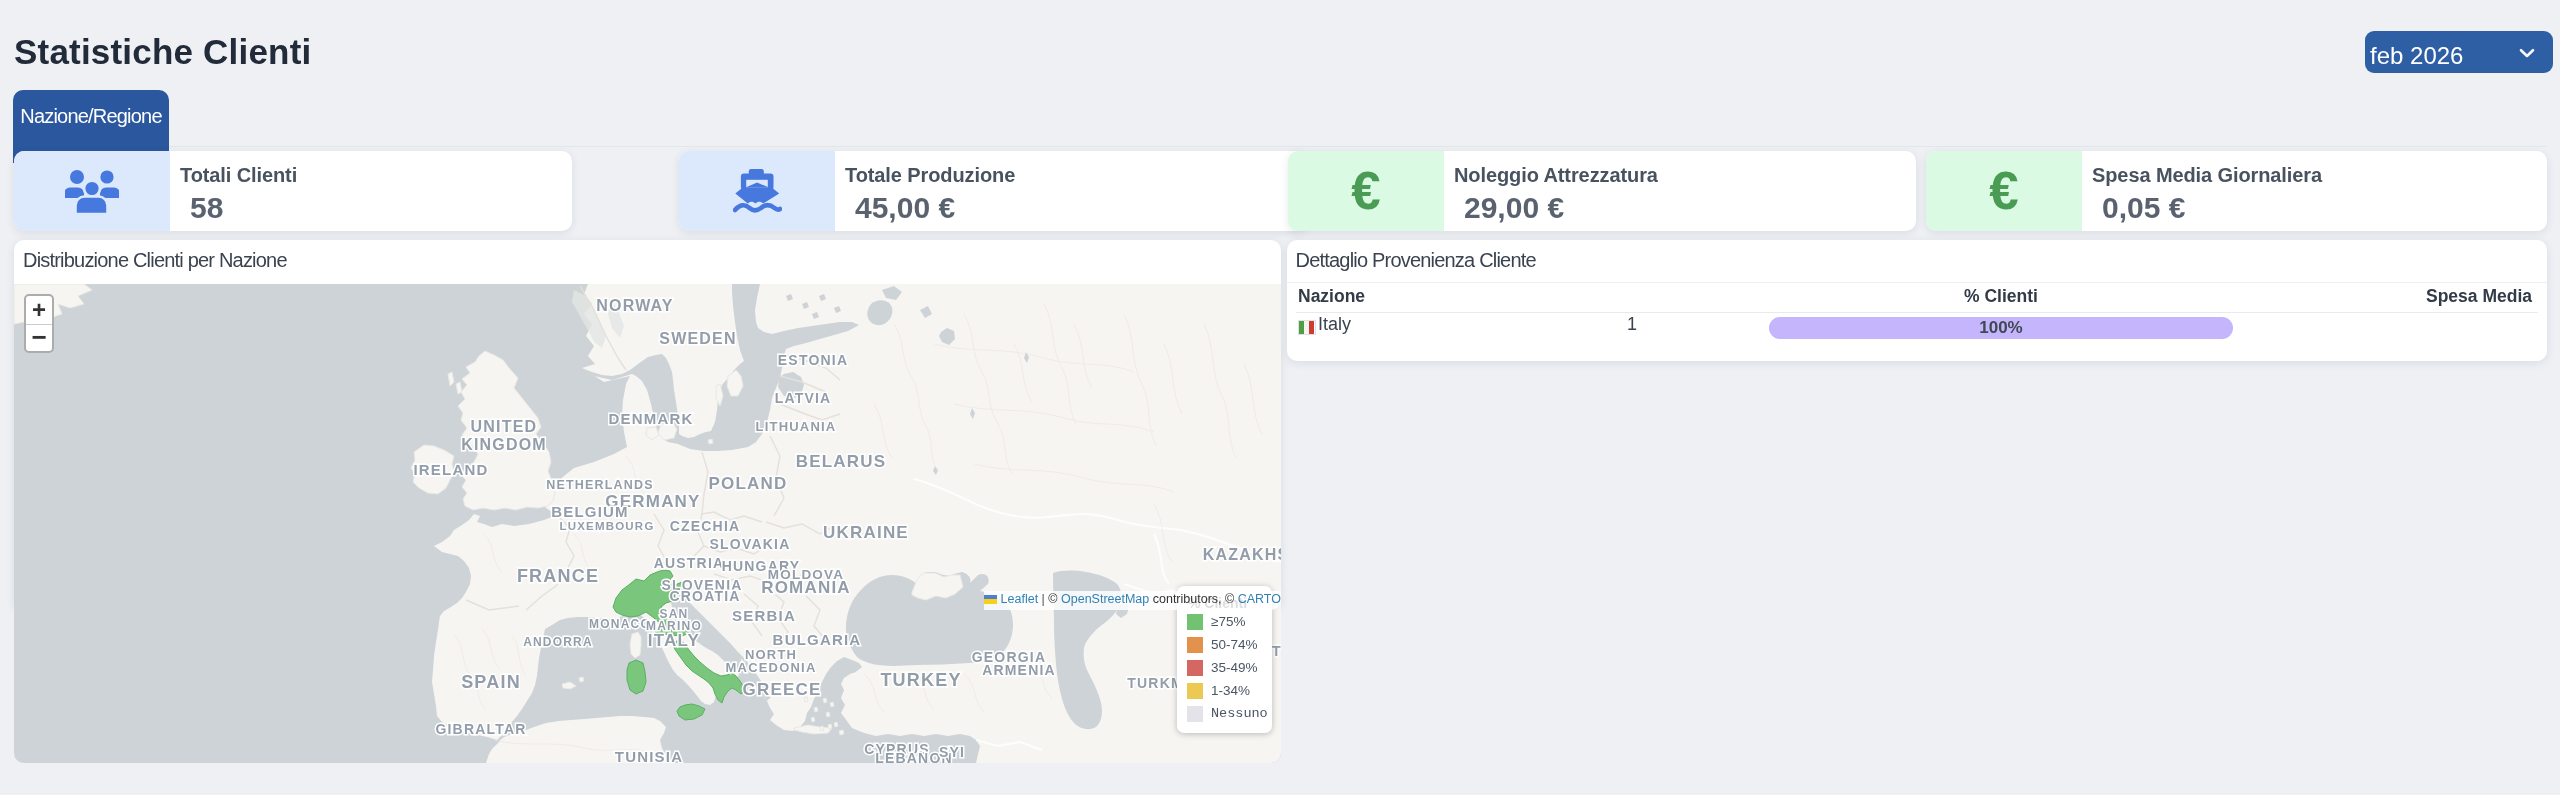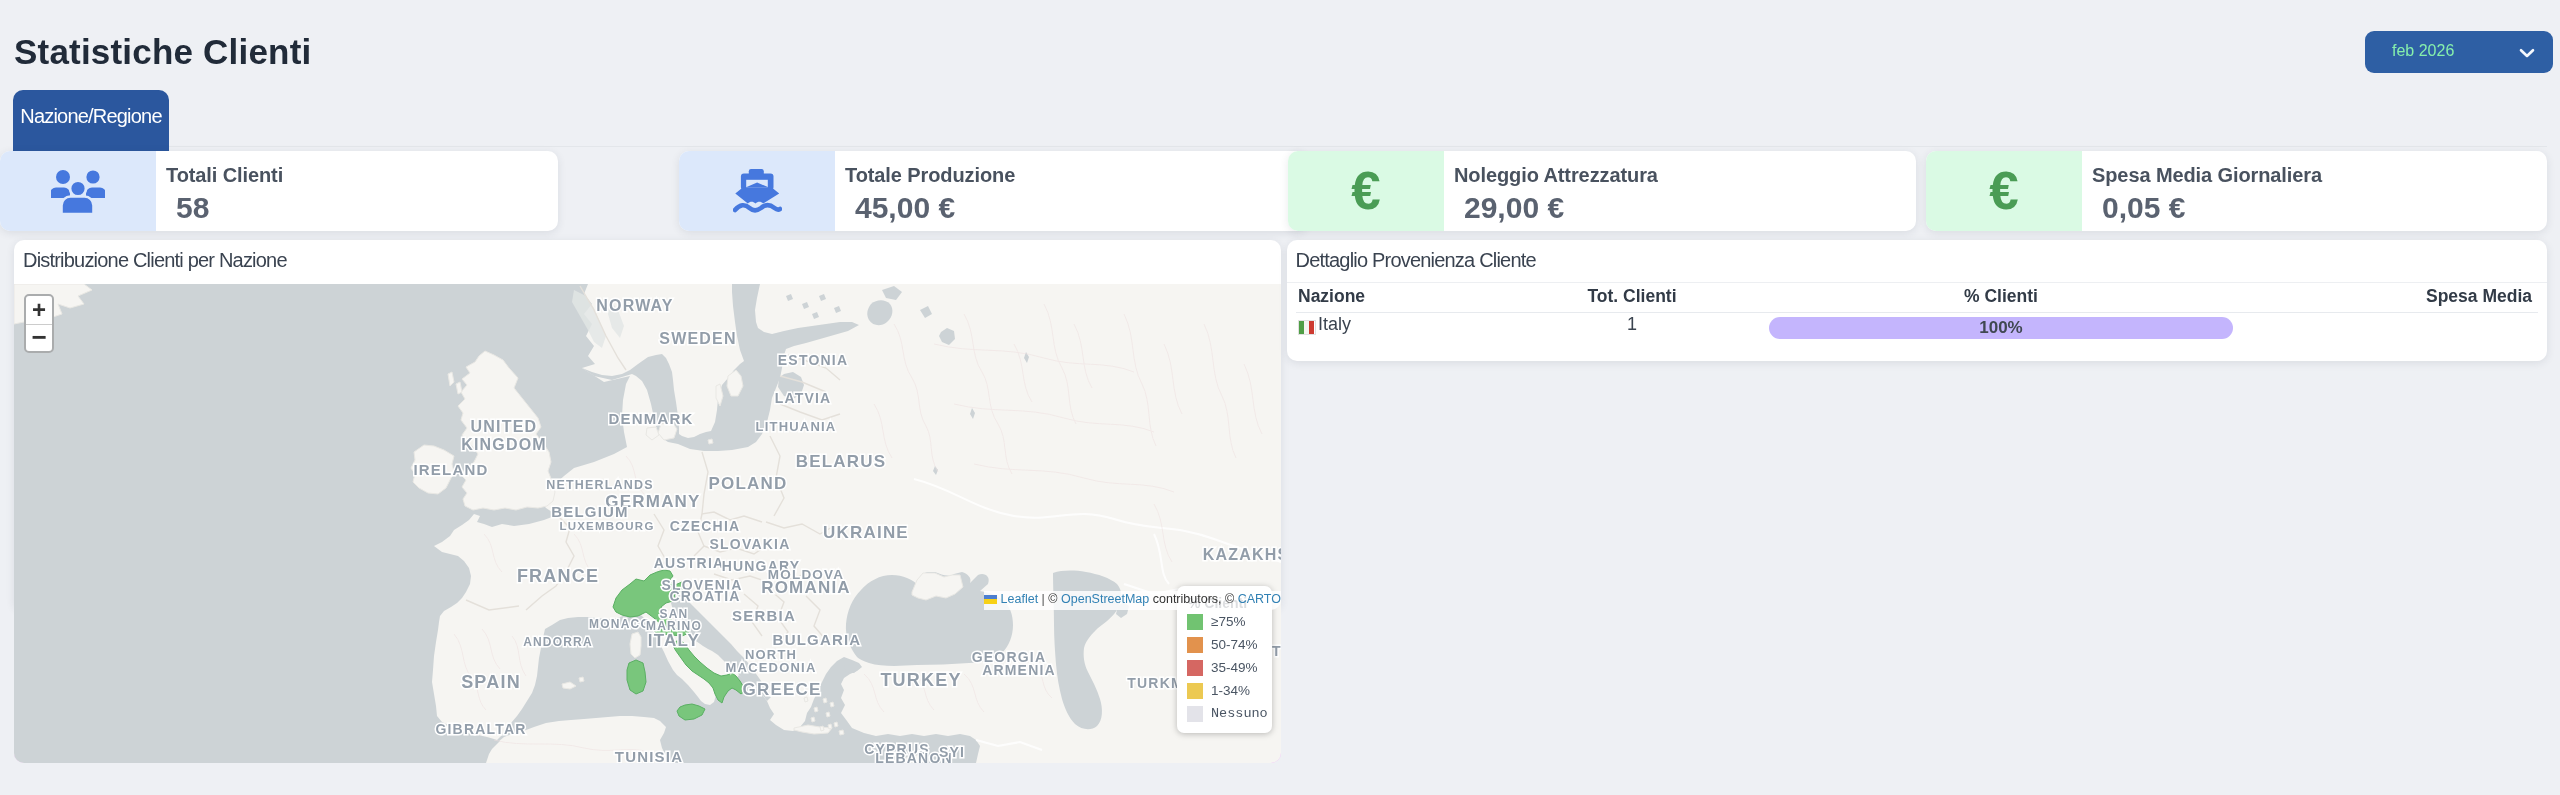--- a/index.html
+++ b/index.html
@@ -1,19 +1,19 @@
 <!DOCTYPE html>
 <html><head>
 <meta charset="utf-8">
 <style>
   * { margin:0; padding:0; box-sizing:border-box; }
   html,body { width:2560px; height:795px; background:#eef0f4; font-family:"Liberation Sans",sans-serif; overflow:hidden; }
   h1.title { position:absolute; left:14px; top:32px; font-size:35px; letter-spacing:-2.6px; font-weight:bold; color:#212b39; letter-spacing:0.2px; }
   .monthbtn { position:absolute; left:2365px; top:31px; width:188px; height:42px; background:#2e5fa4; border-radius:9px; }
-  .monthbtn span { position:absolute; left:27px; top:11px; font-size:16px; color:#86efac; }
+  .monthbtn span { position:absolute; left:5px; top:11px; font-size:24px; color:#ffffff; }
   .tab { position:absolute; left:13px; top:90px; width:156px; height:73px; background:#2b579e; border-radius:10px 10px 0 0; color:#fff; font-size:20px; letter-spacing:-0.8px; text-align:center; line-height:53px; }
   .tabline { position:absolute; left:13px; top:146px; width:2534px; height:1px; background:#e3e6ea; }
   .card { position:absolute; background:#fff; border-radius:10px; box-shadow:0 2px 8px rgba(40,50,70,0.10); }
   .statcard { top:151px; height:80px; }
   .iconbox { position:absolute; left:0; top:0; width:156px; height:80px; border-radius:10px 0 0 10px; }
   .iconbox.blue { background:#dce8fb; }
   .iconbox.green { background:#dafae4; }
   .statlabel { position:absolute; left:166px; top:13px; font-size:20px; font-weight:bold; color:#49525f; letter-spacing:-0.1px; }
   .statvalue { position:absolute; left:176px; top:40px; font-size:30px; font-weight:bold; color:#5a6270; }
   .euro { position:absolute; left:0; top:0; width:156px; height:80px; color:#4a9c55; font-size:53px; font-weight:bold; text-align:center; line-height:80px; }
@@ -28,21 +28,21 @@
 <div class="monthbtn">
     <span>feb 2026</span>
   <svg style="position:absolute;right:14px;top:10px" width="24" height="24" viewBox="0 0 24 24" fill="none">
       <path d="M6 9.2 L12 15 L18 9.2" stroke="#f5f8fd" stroke-width="2.6" stroke-linecap="round" stroke-linejoin="round"></path>
     </svg>
 </div>
 
 <div class="tabline"></div>
 <div class="tab">Nazione/Regione</div>
 
-<div class="card statcard" style="left:0;width:558px;">
+<div class="card statcard" style="left:14px;width:558px;">
   <div class="iconbox blue">
     <svg style="position:absolute;left:51px;top:18.5px" width="54" height="44" viewBox="0 0 54 44" fill="#4678de">
       <circle cx="12" cy="7" r="7"></circle>
       <circle cx="42" cy="7" r="6.6"></circle>
       <path d="M-1,28 v-4.5 a6,6 0 0 1 6,-6 h8 a6,6 0 0 1 6,6 v4.5 z"></path>
       <path d="M35,28 v-4.5 a6,6 0 0 1 6,-6 h8 a6,6 0 0 1 6,6 v4.5 z"></path>
       <circle cx="27" cy="18.5" r="7.9" stroke="#dce8fb" stroke-width="2.6"></circle>
       <path d="M10.5,44 v-8.5 a9,9 0 0 1 9,-9 h14 a9,9 0 0 1 9,9 v8.5 z" stroke="#dce8fb" stroke-width="2.6"></path>
     </svg>
   </div>
@@ -301,21 +301,20 @@
   <div style="position:absolute;right:0;bottom:0;height:19px;background:rgba(255,255,255,0.82);border-radius:0 0 10px 0;font-size:12.5px;color:#333;padding:0 0;line-height:17px;white-space:nowrap;">
     <span style="display:inline-block;width:13px;height:9px;position:relative;top:0.5px;"><span style="position:absolute;left:0;top:0;width:13px;height:4.5px;background:#4e7fd0;"></span><span style="position:absolute;left:0;top:4.5px;width:13px;height:4.5px;background:#f7d117;"></span></span>
     <span style="color:#3181b4;"> Leaflet</span> <span style="color:#555;">|</span> © <span style="color:#3181b4;">OpenStreetMap</span> contributors, © <span style="color:#3181b4;">CARTO</span>
   </div>
 </div>
 
 <div class="card" style="left:1287px;top:240px;width:1260px;height:121px;">
   <div class="paneltitle" style="left:8.5px;top:9px;position:absolute;">Dettaglio Provenienza Cliente</div>
   <div style="position:absolute;left:0;top:41.5px;width:1260px;height:1px;background:#edeff2;"></div>
   <div class="th" style="left:11px;top:46px;">Nazione</div>
-  <div class="th" style="left:0;top:46px;width:690px;text-align:center;">Tot. Clienti</div>
   <div class="th" style="left:369px;top:46px;width:690px;text-align:center;">% Clienti</div>
   <div class="th" style="left:0;top:46px;width:1245px;text-align:right;">Spesa Media</div>
   <div style="position:absolute;left:9px;top:72px;width:1242px;height:1px;background:#e7eaee;"></div>
   <div style="position:absolute;left:12px;top:81px;width:15.5px;height:13px;outline:1px solid #e0e0e0;">
     <div style="position:absolute;left:0;top:0;width:5.2px;height:13px;background:#4f9e45;"></div>
     <div style="position:absolute;left:5.2px;top:0;width:5.1px;height:13px;background:#f4f5f0;"></div>
     <div style="position:absolute;left:10.3px;top:0;width:5.2px;height:13px;background:#cd3b31;"></div>
   </div>
   <div class="td" style="left:31px;top:74px;">Italy</div>
   <div class="td" style="left:0;top:74px;width:690px;text-align:center;">1</div>

